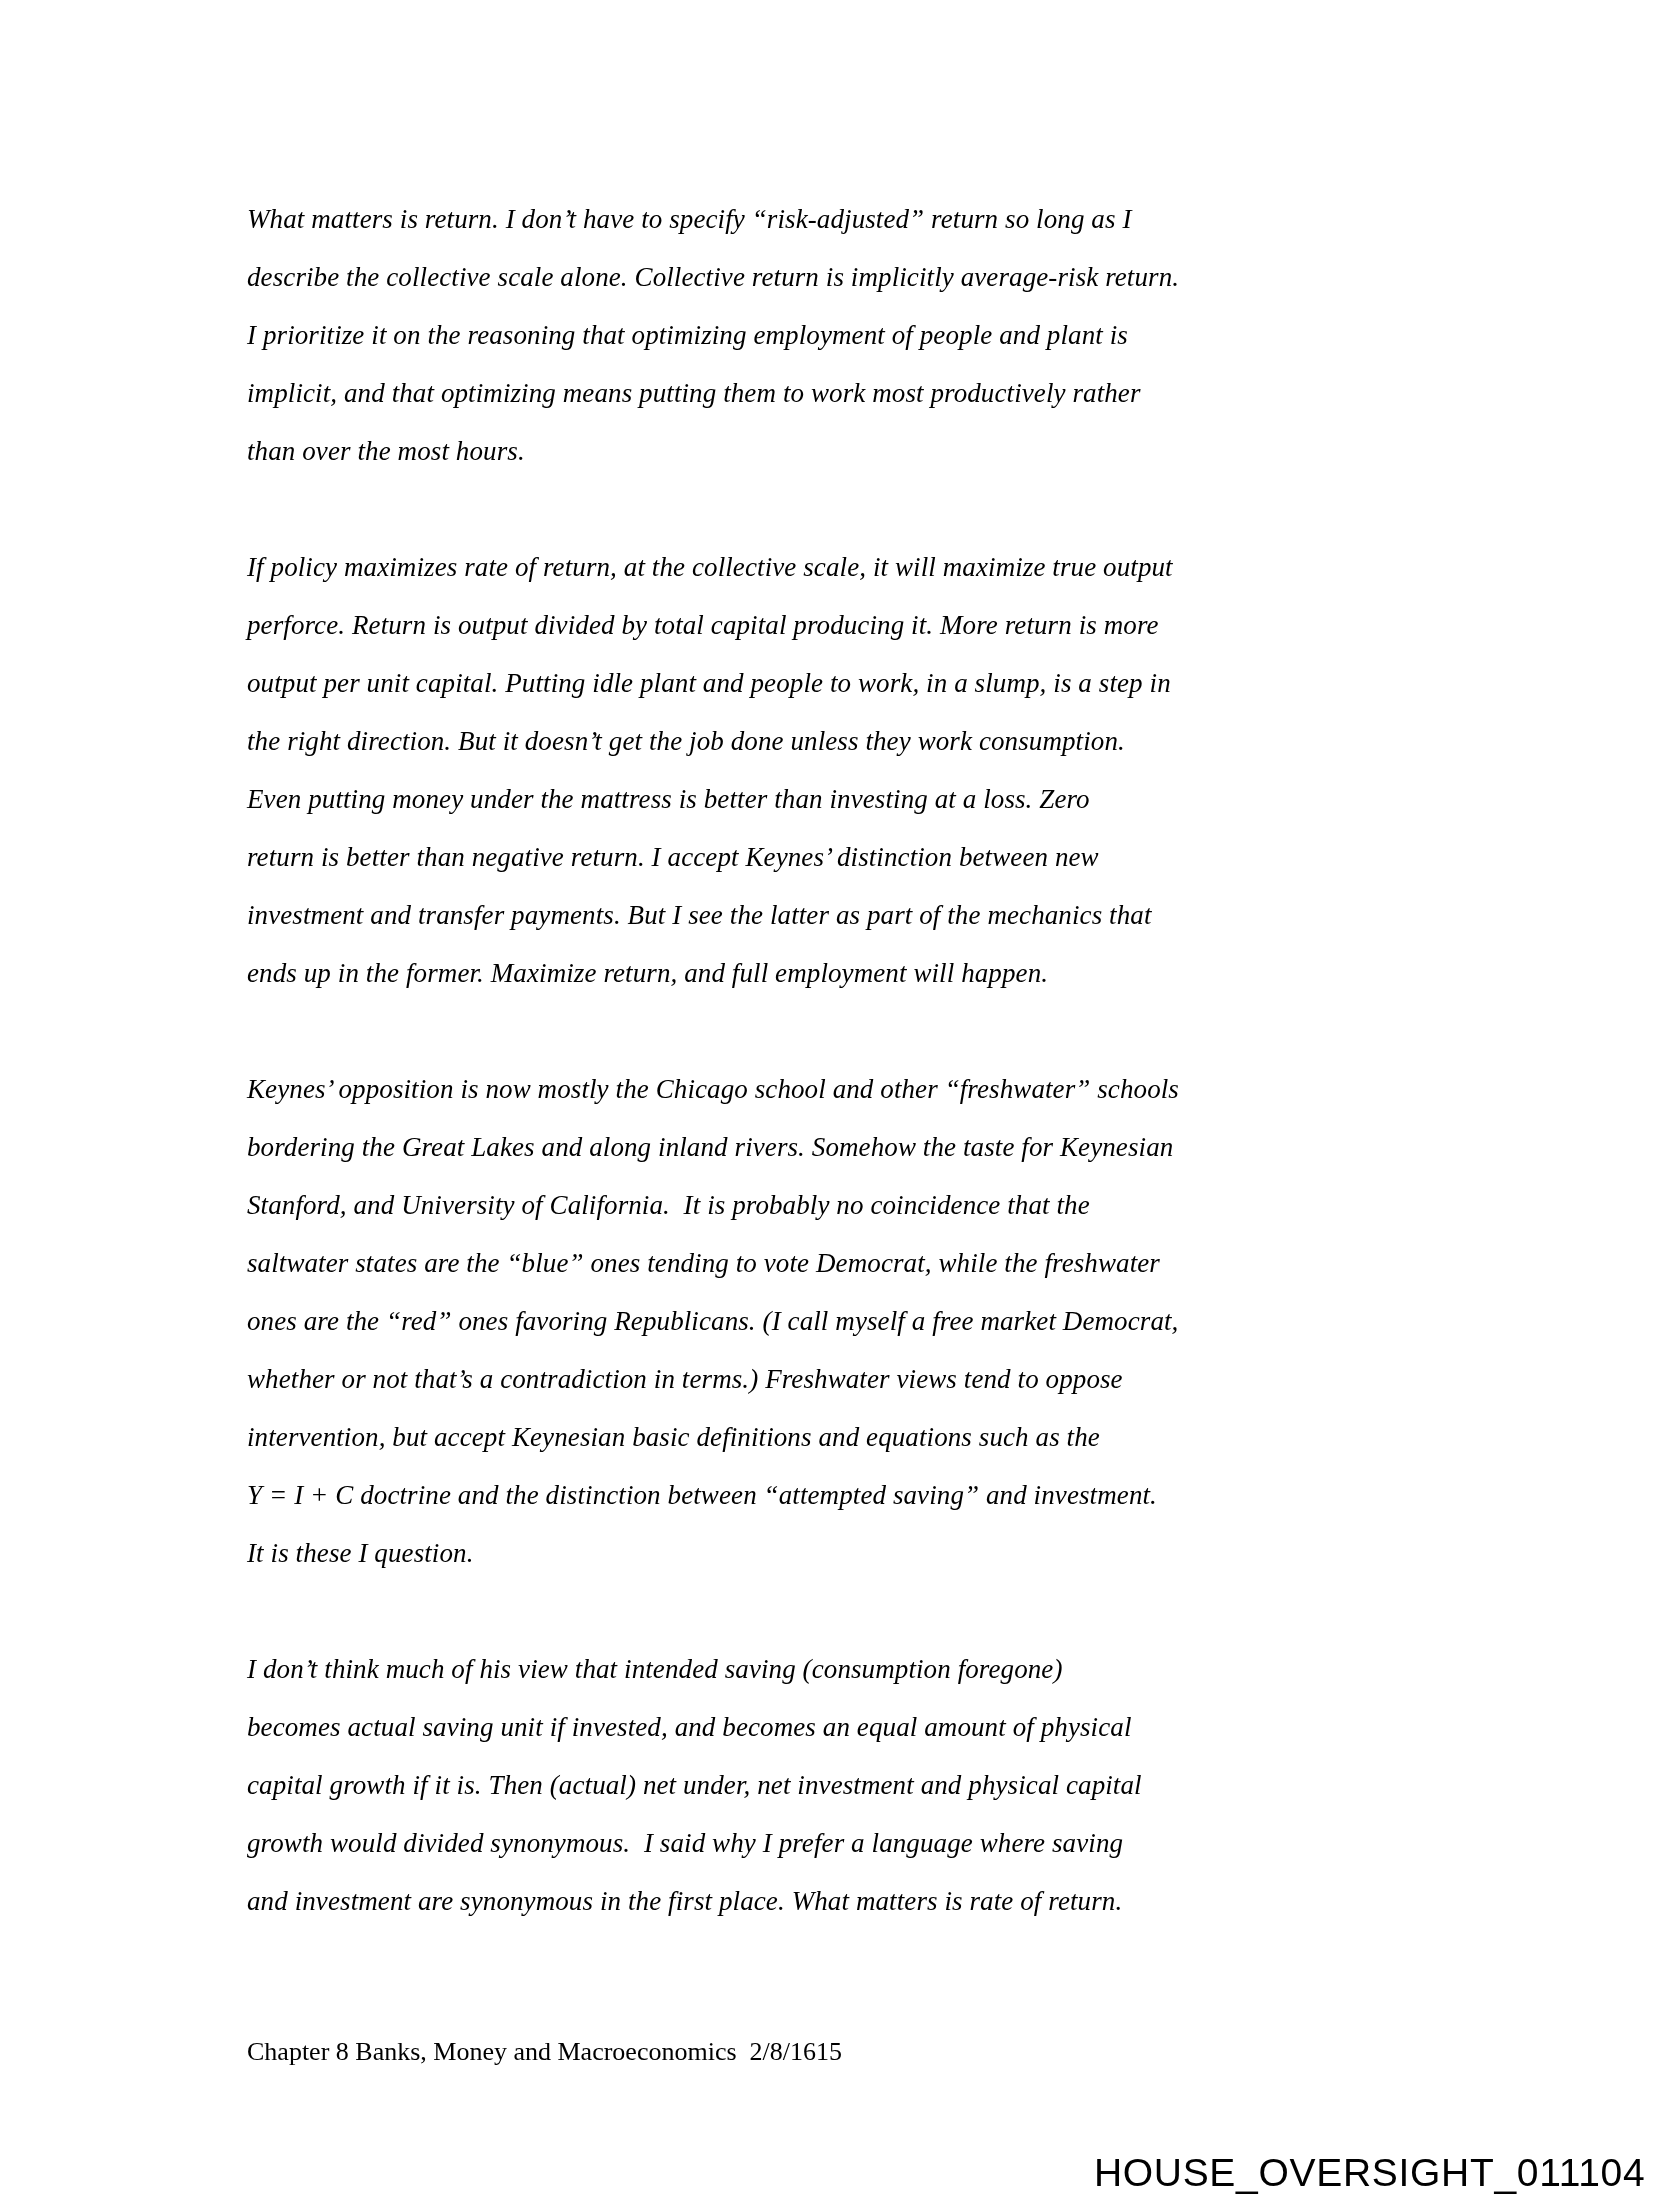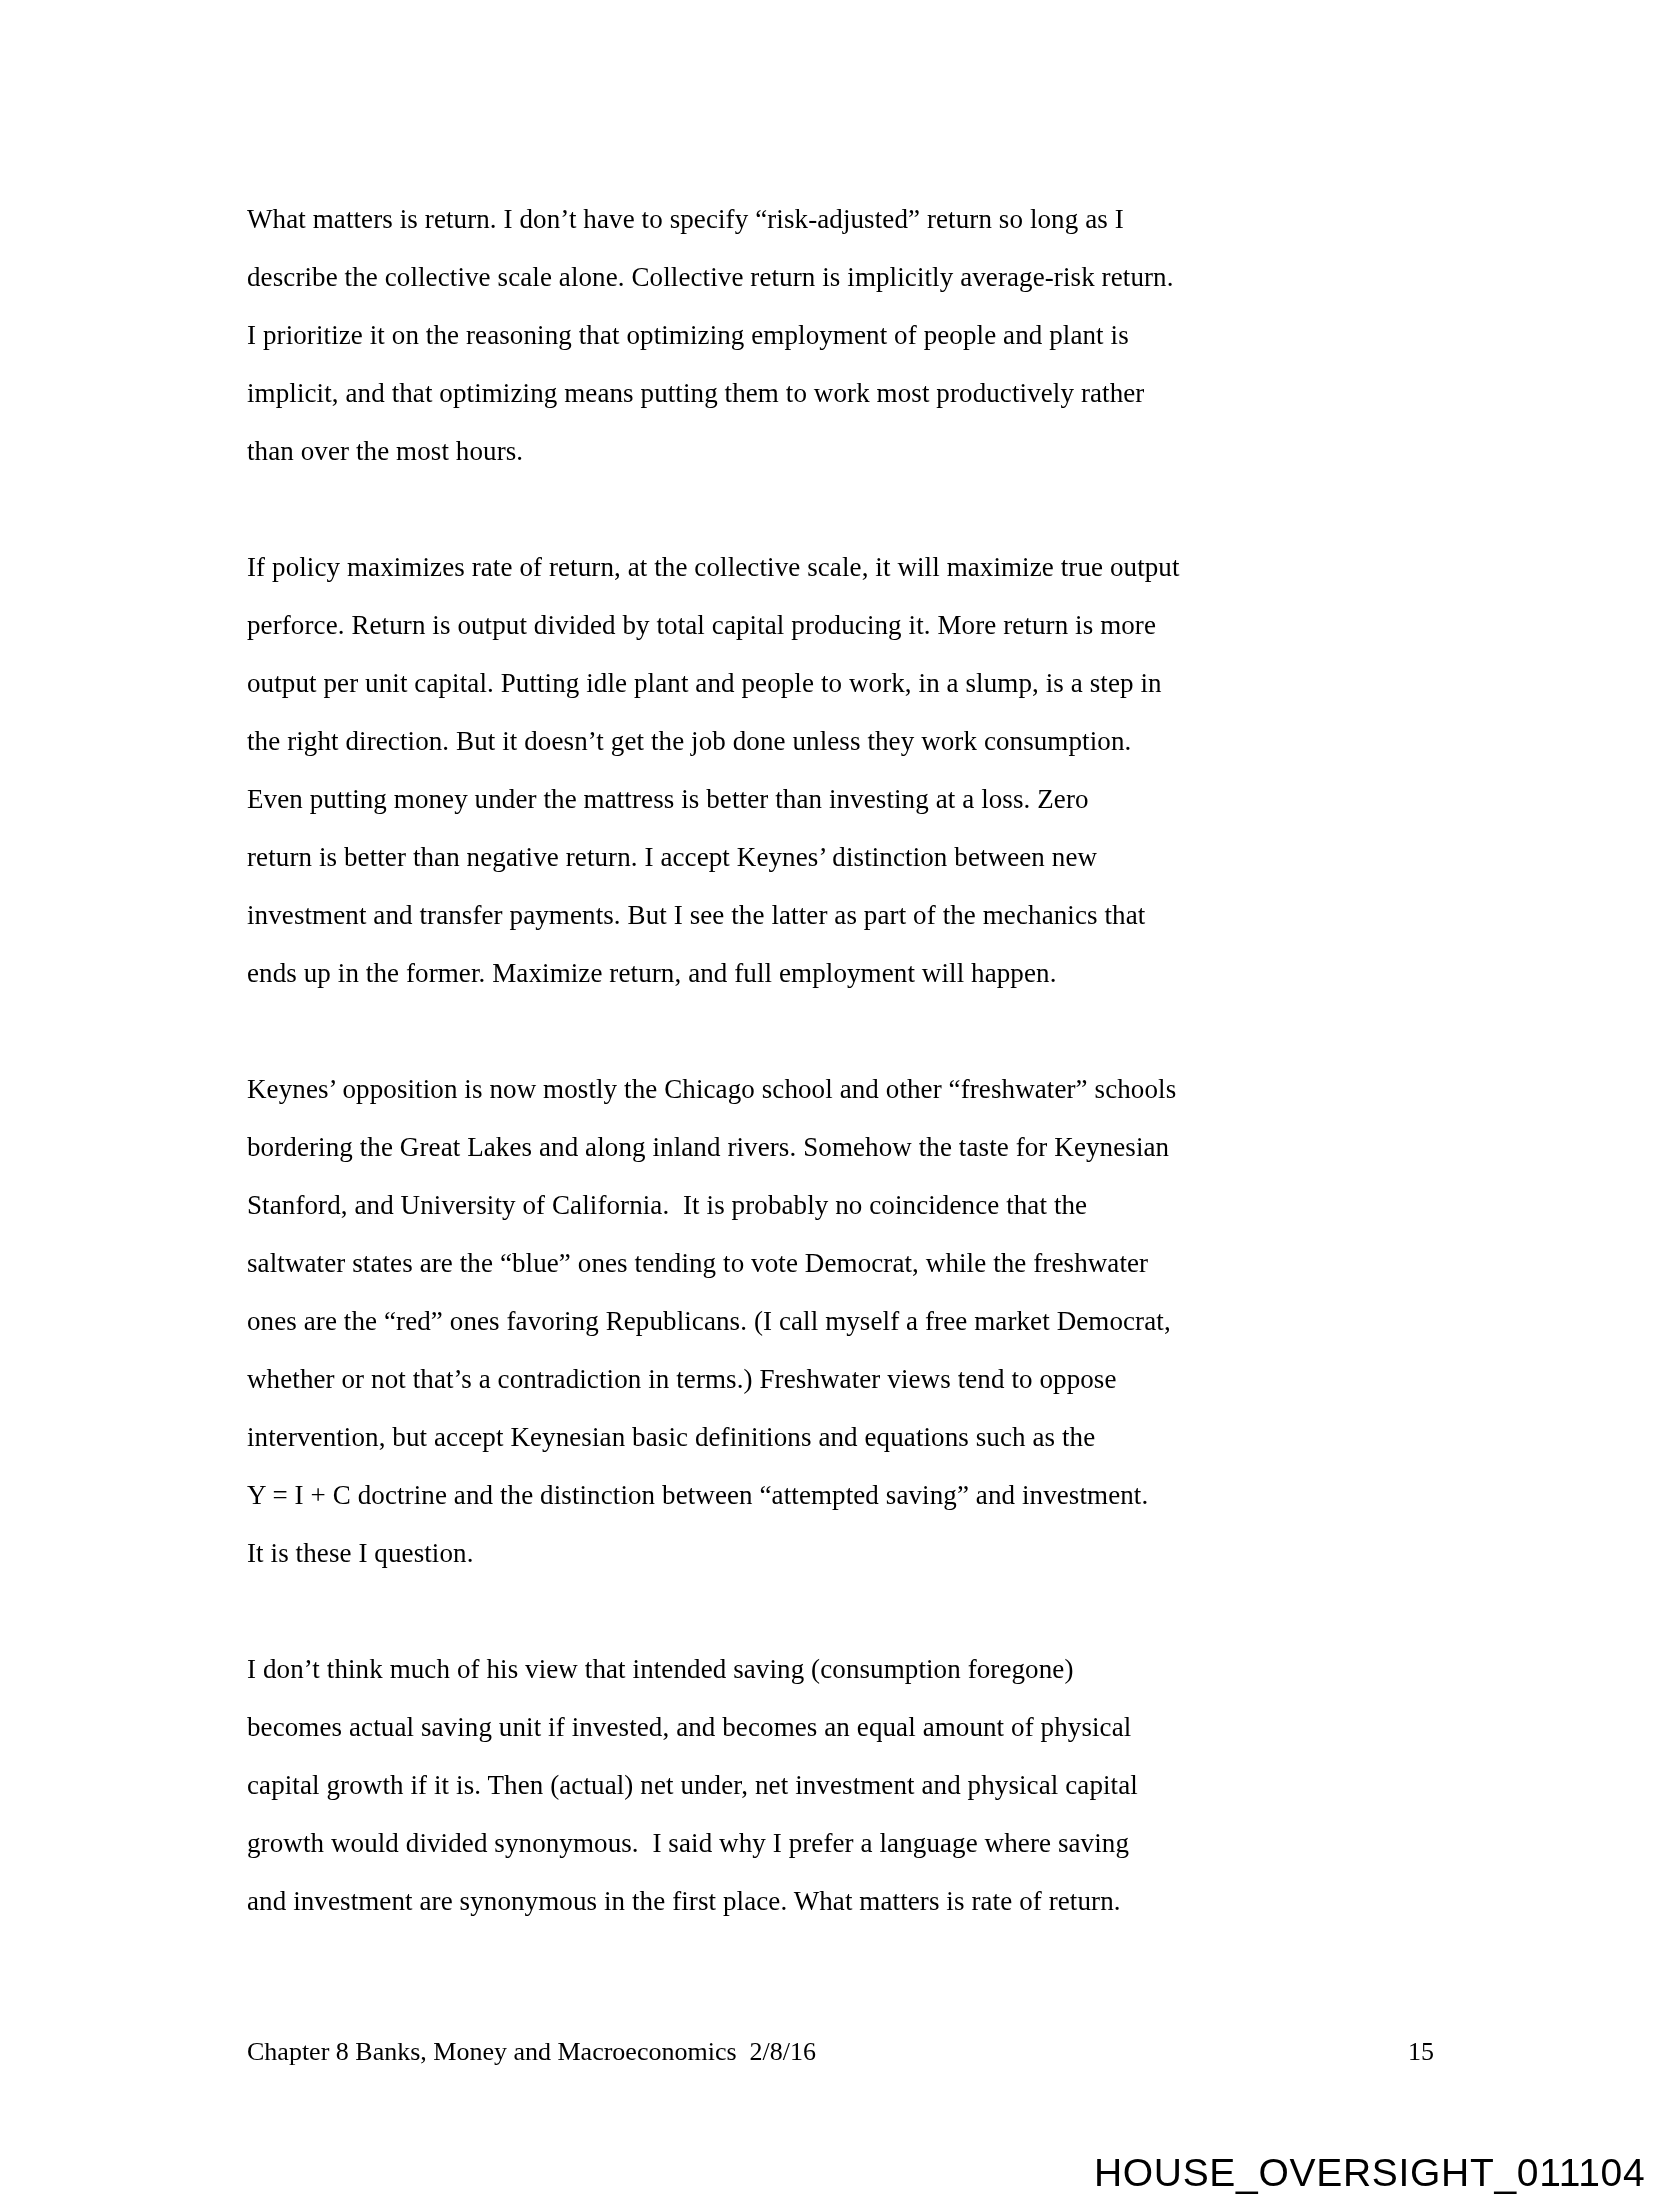--- a/index.html
+++ b/index.html
@@ -18,34 +18,34 @@
   }
   .body-text {
     position: absolute;
     left: 247px;
     top: 190px;
     width: 1178px;
   }
   .para {
     margin: 0 0 58px 0;
     padding: 0;
+    font-style: italic;
   }
   .line {
     font-size: 27px;
     line-height: 58px;
     white-space: pre;
     letter-spacing: 0.1px;
   }
   .footer {
     position: absolute;
     left: 247px;
     top: 2032px;
     width: 1187px;
     display: flex;
-    justify-content: space-between;
     align-items: baseline;
     font-size: 26px;
     line-height: 39px;
     white-space: pre;
   }
   .bates {
     position: absolute;
     right: 23.6px;
     top: 2155px;
     font-family: "Liberation Sans", sans-serif;

